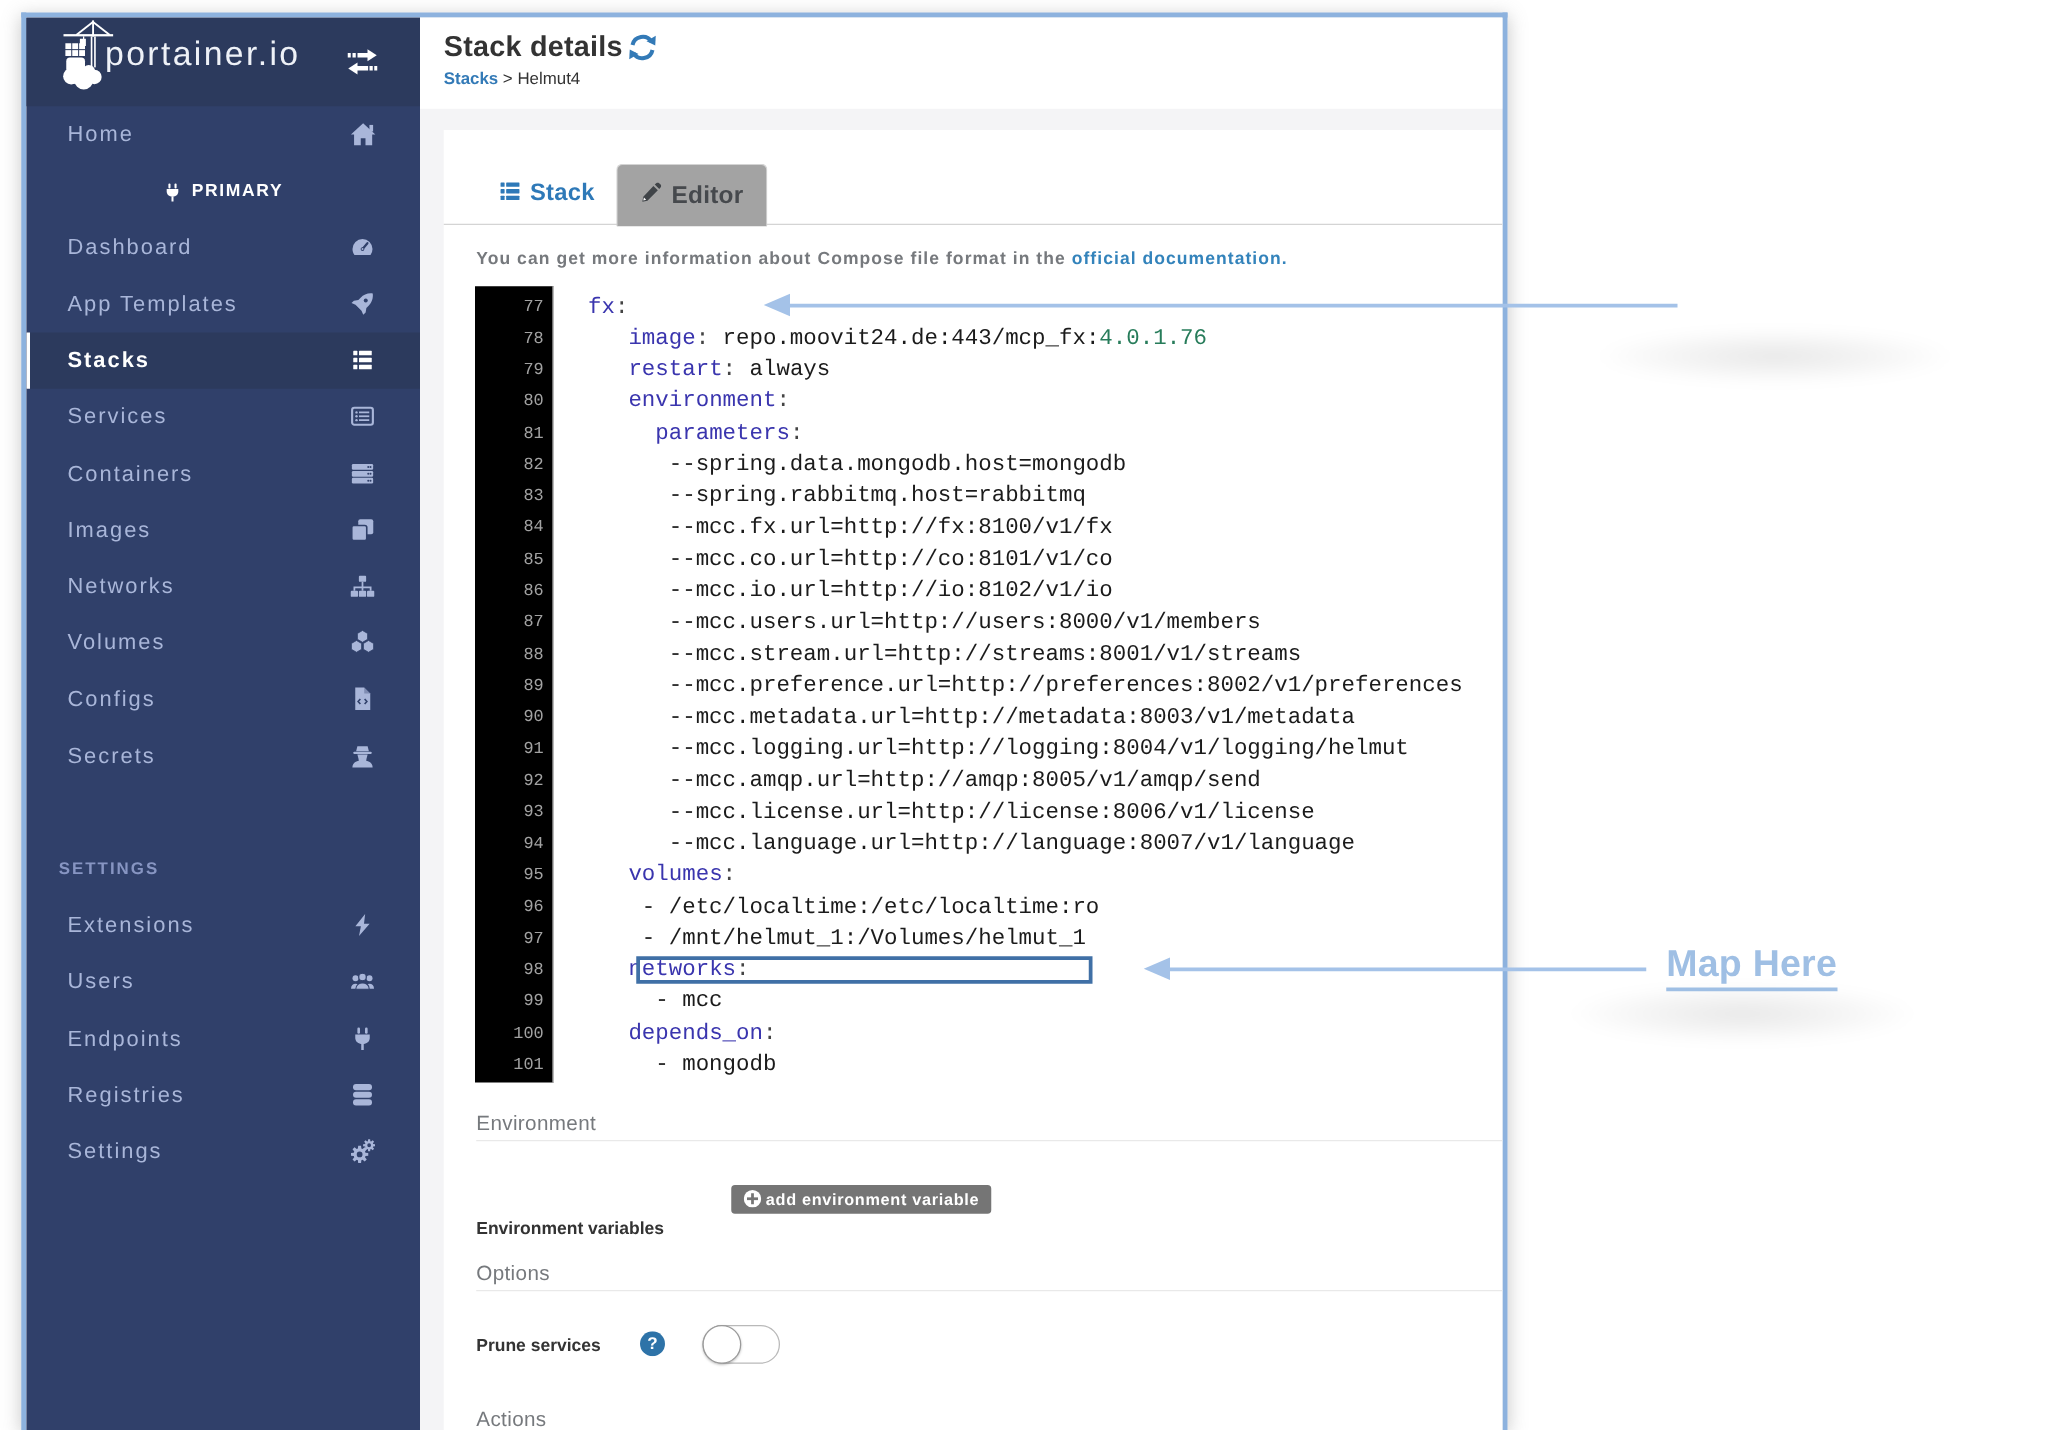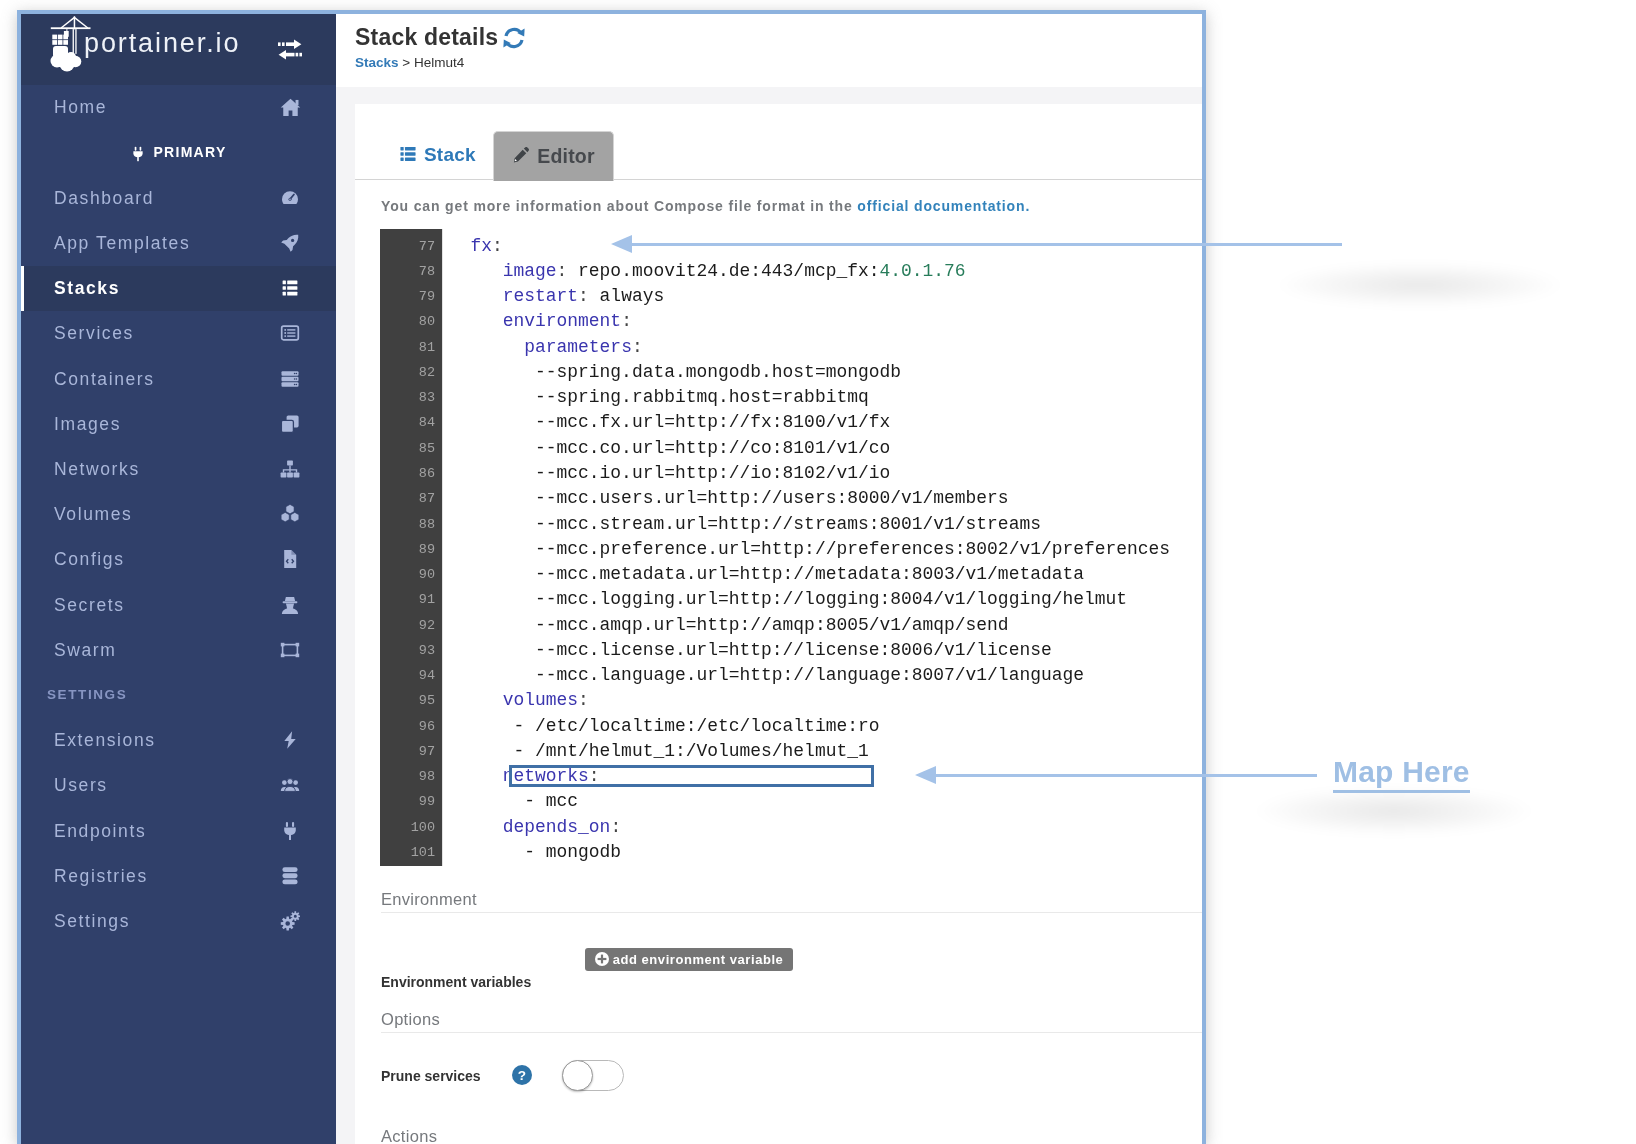--- a/index.html
+++ b/index.html
@@ -46,21 +46,21 @@
 .tab1 svg { vertical-align:-2px; margin-right:7px; }
 .tab2 { position:absolute; left:138px; top:26.5px; width:121px; height:50.5px; background:#a3a3a3; border:1px solid #d4d4d4; border-bottom:none; border-radius:5px 5px 0 0; text-align:center; line-height:49px; z-index:3; font-size:19.5px; font-weight:bold; color:#46494d; letter-spacing:.2px; }
 .tab2 svg { vertical-align:-1px; margin-right:8px; }
 
 
 #info { position:absolute; left:26px; top:93.5px; font-size:14px; font-weight:bold; color:#76797d; letter-spacing:0.85px; }
 #info a { color:#3383bb; text-decoration:none; }
 
 
 #editor { position:absolute; left:24.5px; top:125px; width:822px; height:637px; }
-#gutter { position:absolute; left:0; top:0; width:63.5px; height:637px; background:#404040; border-right:1px solid #e2e2e2; }
+#gutter { position:absolute; left:0; top:0; width:63.5px; height:637px; background:#000000; border-right:1px solid #e2e2e2; }
 #nums { position:absolute; right:7px; top:4.6px; text-align:right; font-family:"Liberation Mono", monospace; font-size:13.5px; line-height:25.27px; color:#a2a2a2; }
 #code { position:absolute; left:69.4px; top:4.6px; font-family:"Liberation Mono", monospace; font-size:17.95px; line-height:25.27px; color:#1b1b1b; white-space:pre; }
 #code .k { color:#3a35ae; }
 #code .c { color:#444444; }
 #code .g { color:#277c5a; }
 
 
 .sect { position:absolute; left:26px; width:821px; font-size:16.5px; color:#76797d; letter-spacing:.3px; border-bottom:1px solid #e9e9e9; padding-bottom:3.5px; }
 #env-title { top:785.5px; }
 #opt-title { top:905.5px; }
@@ -226,30 +226,20 @@
           </div>
 <div class="sb-item" style="top:568.0px">
             <span class="lbl">Secrets</span>
             <span class="ico"><svg width="20" height="20" viewBox="0 0 20 20">
                 <path fill="#a9b6d9" d="M5.9 2h8.2l1 4H4.9z"></path>
                 <rect x="2.6" y="6.3" width="14.8" height="1.9" rx=".95" fill="#a9b6d9"></rect>
                 <path fill="#a9b6d9" d="M5.9 8.5h8.2l-.9 3.4a3.2 3.2 0 0 1-6.4 0z"></path>
                 <path fill="#a9b6d9" d="M1.9 19c0-4 3.6-5.8 8.1-5.8s8.1 1.8 8.1 5.8z"></path>
               </svg></span>
           </div>
-<div class="sb-item" style="top:613.2px">
-            <span class="lbl">Swarm</span>
-            <span class="ico"><svg width="20" height="20" viewBox="0 0 20 20">
-                <rect x="2.6" y="4.6" width="14.8" height="10.8" fill="none" stroke="#a9b6d9" stroke-width="1.6"></rect>
-                <rect x="0.8" y="2.8" width="3.6" height="3.6" fill="#a9b6d9"></rect>
-                <rect x="15.6" y="2.8" width="3.6" height="3.6" fill="#a9b6d9"></rect>
-                <rect x="0.8" y="13.6" width="3.6" height="3.6" fill="#a9b6d9"></rect>
-                <rect x="15.6" y="13.6" width="3.6" height="3.6" fill="#a9b6d9"></rect>
-              </svg></span>
-          </div>
 <div class="sb-sect2" style="top:658.4px"><span>SETTINGS</span></div>
 <div class="sb-item" style="top:703.6px">
             <span class="lbl">Extensions</span>
             <span class="ico"><svg width="20" height="20" viewBox="0 0 20 20">
                 <path fill="#a9b6d9" d="M12.1 1.2 4.3 11h4.4l-1.5 7.8L15.7 8.9h-4.5z"></path>
               </svg></span>
           </div>
 <div class="sb-item" style="top:794.0px">
             <span class="lbl">Endpoints</span>
             <span class="ico"><svg width="20" height="20" viewBox="0 0 20 20">

